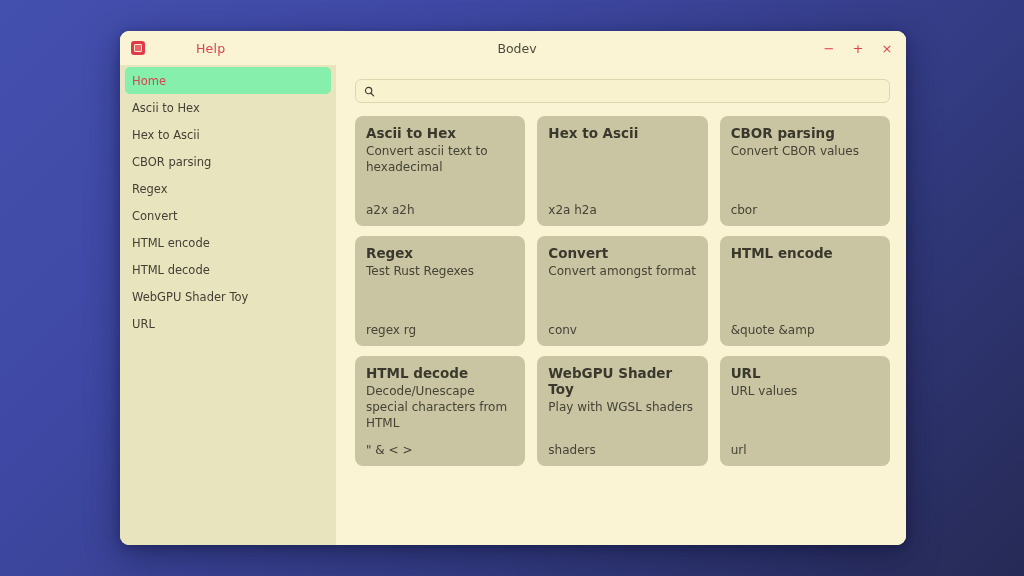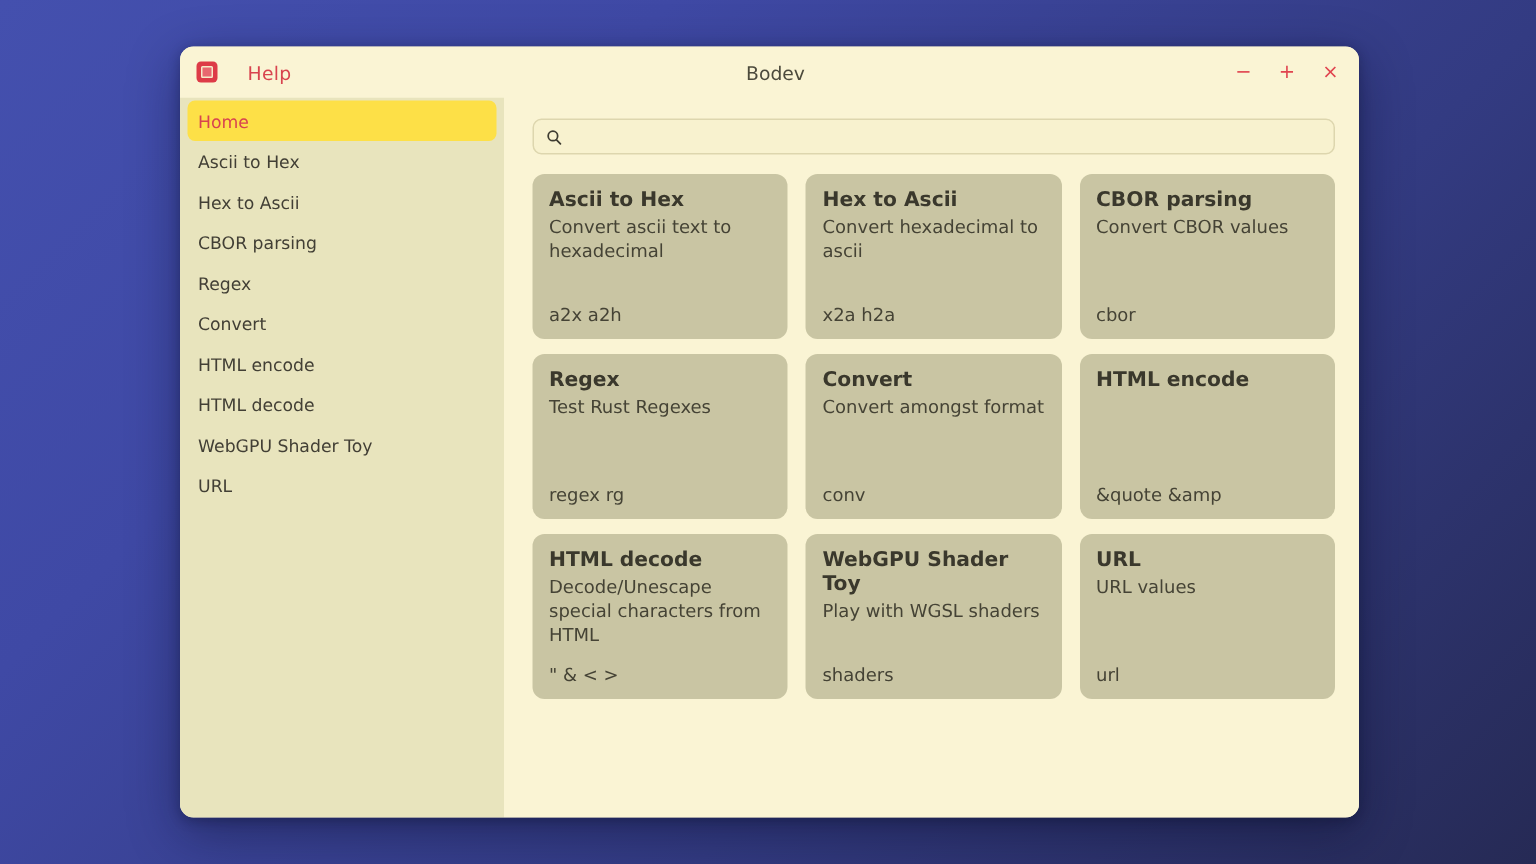--- a/index.html
+++ b/index.html
@@ -64,20 +64,21 @@
     border: 1px solid #f6e9c9;
     border-radius: 1px;
     background: #e8676f;
   }
 
   .menu-item {
     font-size: 12.5px;
     color: #d8444f;
     letter-spacing: .2px;
     cursor: default;
+    margin-left: 31px;
   }
 
   #window-title {
     position: absolute;
     left: 8px; right: 0;
     text-align: center;
     font-size: 12.5px;
     color: #4c4a3c;
     pointer-events: none;
   }
@@ -120,21 +121,21 @@
     display: flex;
     align-items: center;
     padding: 0 0 0 7px;
     border-radius: 5px;
     font-size: 11.5px;
     color: #423f35;
     cursor: default;
     margin-bottom: 0;
   }
   .side-item.active {
-    background: #fde047;
+    background: #86efac;
     color: #d8444f;
   }
   .side-spacer { height: 2px; }
 
   
   #content {
     flex: 1 1 auto;
     background: #faf4d4;
     padding: 14px 16px 0 19px;
     overflow: hidden;
@@ -269,21 +270,20 @@
       <div id="card-grid">
 
         <div class="card">
           <div class="card-title">Ascii to Hex</div>
           <div class="card-desc">Convert ascii text to hexadecimal</div>
           <div class="card-tags">a2x a2h</div>
         </div>
 
         <div class="card">
           <div class="card-title">Hex to Ascii</div>
-          <div class="card-desc">Convert hexadecimal to ascii</div>
           <div class="card-tags">x2a h2a</div>
         </div>
 
         <div class="card">
           <div class="card-title">CBOR parsing</div>
           <div class="card-desc">Convert CBOR values</div>
           <div class="card-tags">cbor</div>
         </div>
 
         <div class="card">

